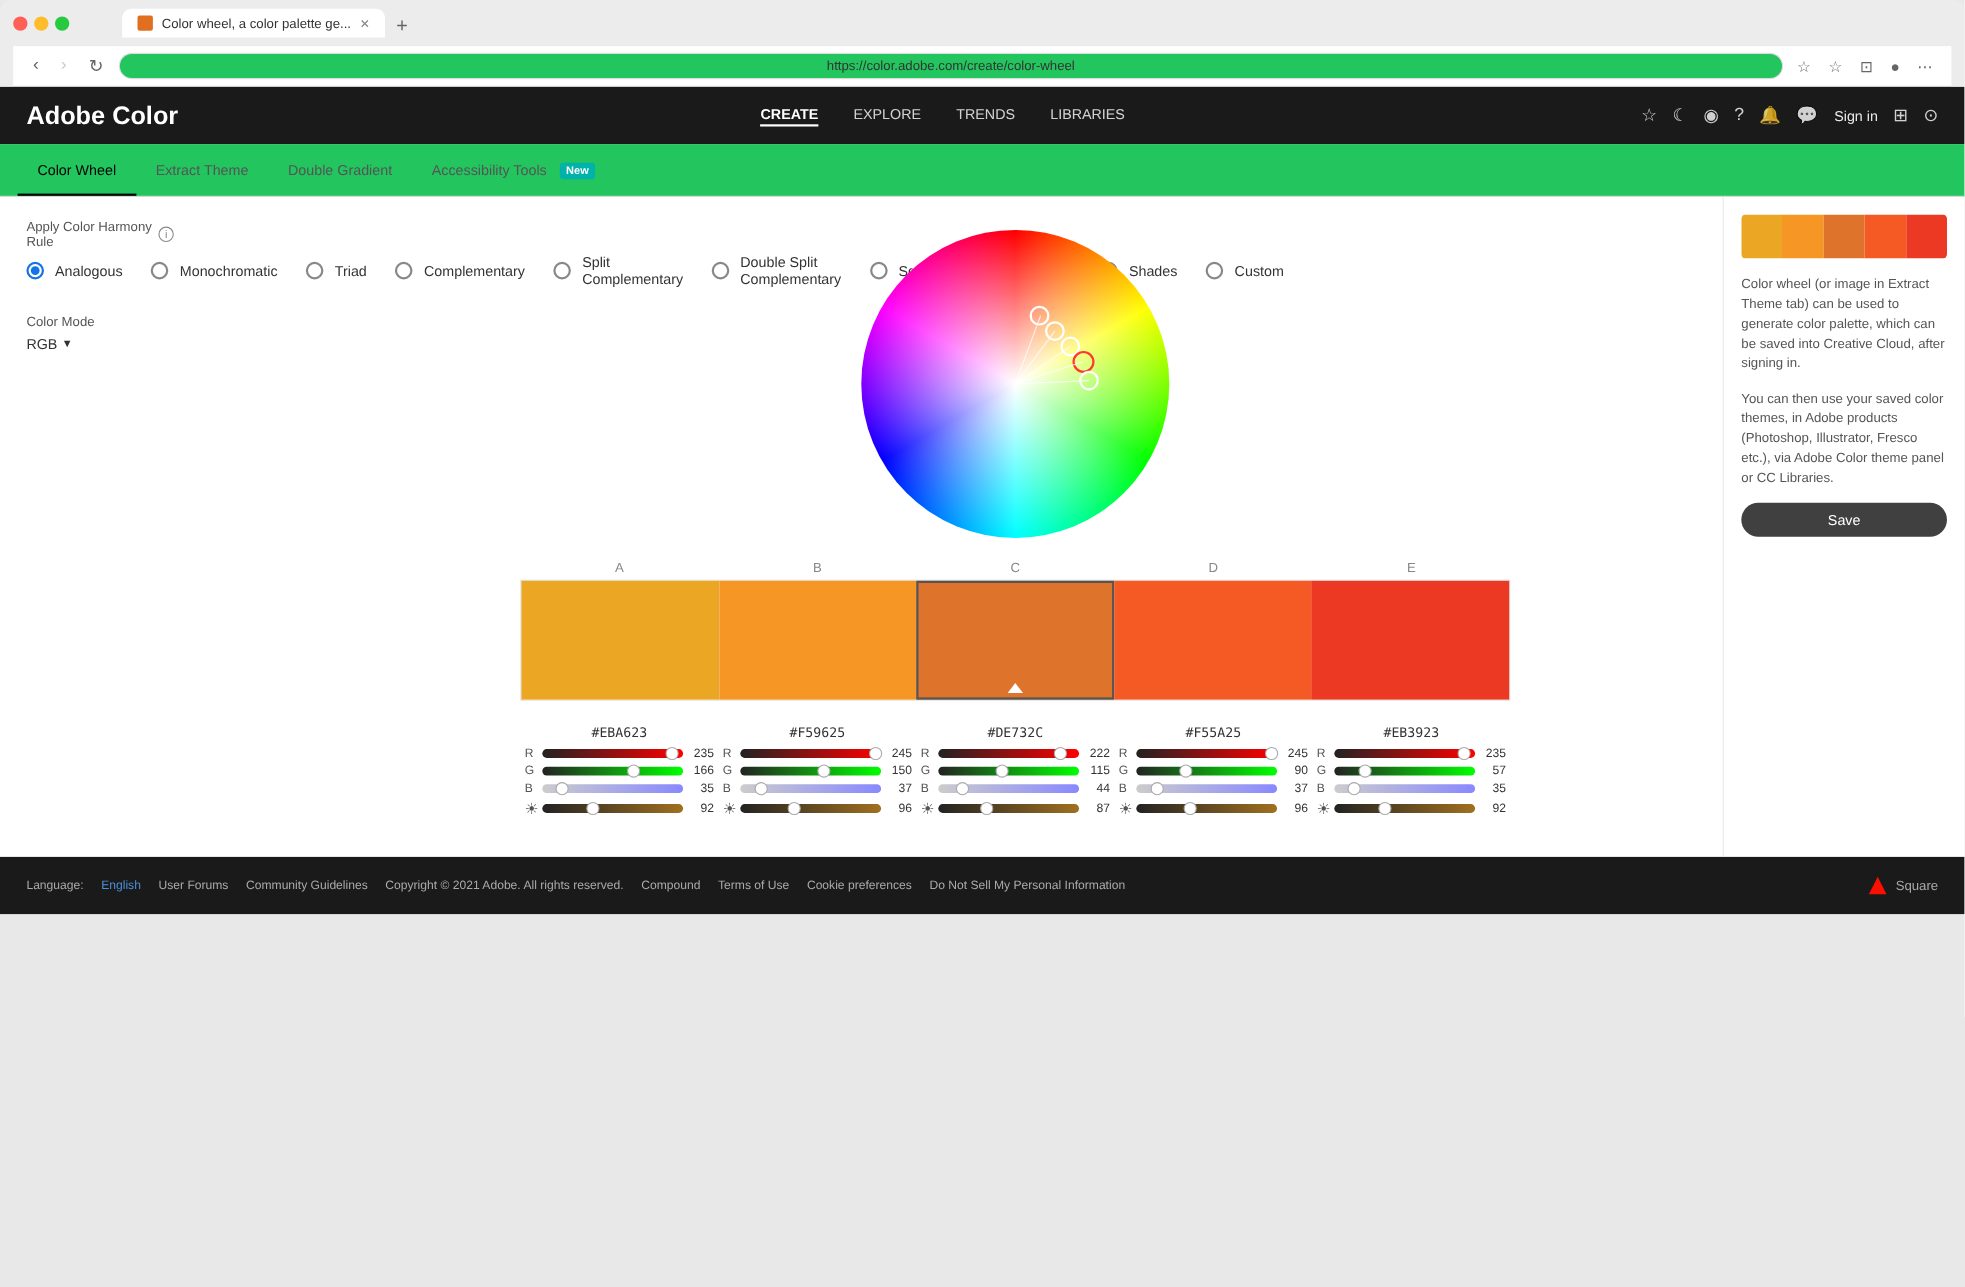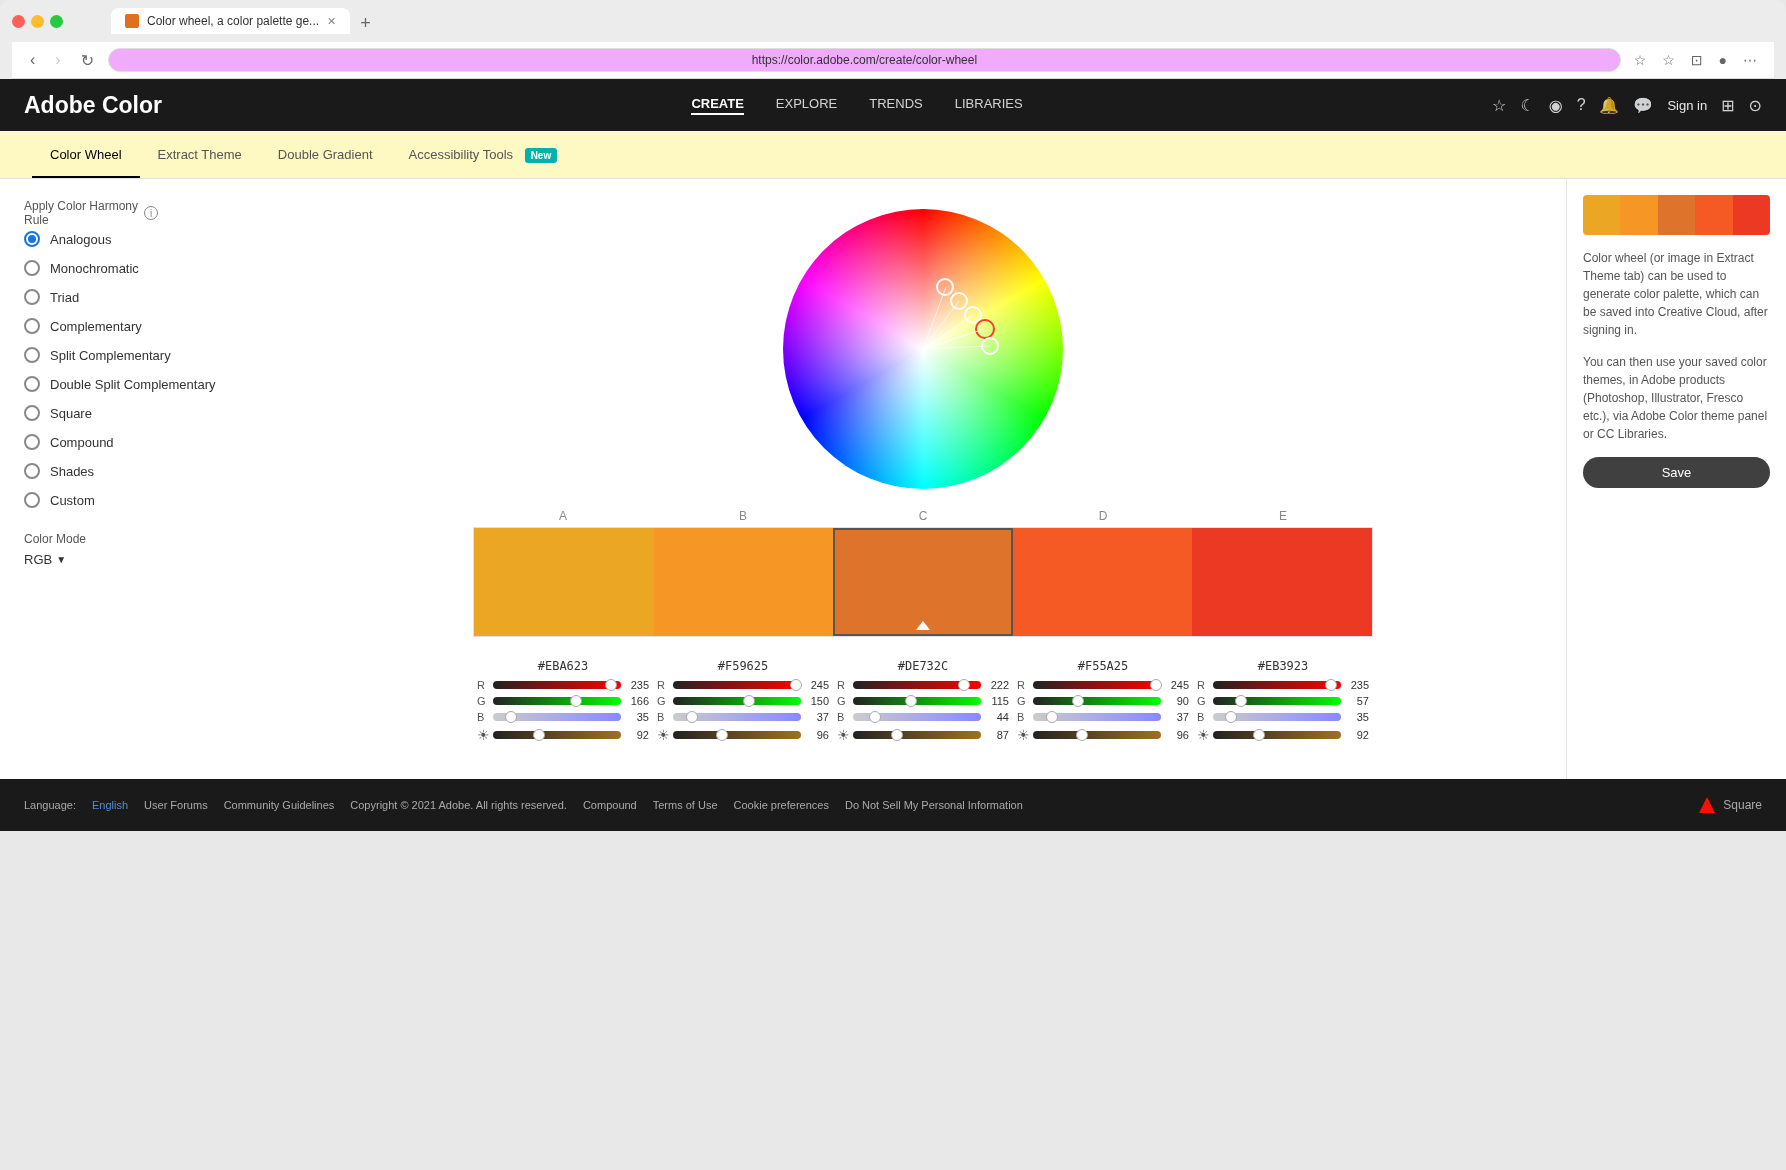--- a/index.html
+++ b/index.html
@@ -16,51 +16,51 @@
     .browser-tab-bar { display: flex; align-items: flex-end; gap: 2px; padding-left: 40px; }
     .browser-tab { background: #fff; border-radius: 8px 8px 0 0; padding: 6px 14px; font-size: 12px; color: #333; display: flex; align-items: center; gap: 8px; min-width: 220px; }
     .browser-tab .tab-icon { width: 14px; height: 14px; background: #e07020; border-radius: 2px; display: inline-block; }
     .browser-tab .tab-close { margin-left: auto; color: #888; font-size: 11px; cursor: pointer; }
     .browser-tab-new { background: none; border: none; font-size: 18px; color: #666; cursor: pointer; padding: 0 8px; }
 
     
     .address-bar { background: #fff; display: flex; align-items: center; padding: 6px 12px; gap: 8px; border-bottom: 1px solid #ddd; }
     .nav-btn { background: none; border: none; font-size: 16px; color: #666; cursor: pointer; padding: 2px 6px; }
     .nav-btn:disabled { color: #ccc; }
-    .address-input { flex: 1; border: 1px solid #ddd; border-radius: 20px; padding: 4px 14px; font-size: 12px; color: #333; background: #f0abfc; text-align: center; }
+    .address-input { flex: 1; border: 1px solid #ddd; border-radius: 20px; padding: 4px 14px; font-size: 12px; color: #333; background: #22c55e; text-align: center; }
     .browser-actions { display: flex; gap: 6px; }
     .browser-action-btn { background: none; border: none; font-size: 14px; color: #666; cursor: pointer; padding: 2px 5px; }
 
     
     .app-wrapper { background: #fff; }
 
     
     .top-nav { background: #1a1a1a; height: 52px; display: flex; align-items: center; padding: 0 24px; }
     .logo { color: #fff; font-size: 23px; font-weight: 600; flex: 0 0 auto; margin-right: 60px; }
     .nav-links { display: flex; gap: 32px; flex: 1; justify-content: center; }
     .nav-link { color: #fff; font-size: 13px; text-decoration: none; opacity: 0.8; cursor: pointer; }
     .nav-link.active { opacity: 1; font-weight: 600; border-bottom: 2px solid #fff; padding-bottom: 2px; }
     .nav-right { display: flex; align-items: center; gap: 14px; margin-left: auto; }
     .nav-icon-btn { background: none; border: none; color: #fff; font-size: 16px; cursor: pointer; opacity: 0.8; }
     .sign-in-btn { color: #fff; font-size: 13px; cursor: pointer; opacity: 0.9; background: none; border: none; }
 
     
-    .sub-nav { border-bottom: 1px solid #e0e0e0; padding: 0 32px; display: flex; align-items: flex-end; gap: 0; background: #fef9c3; }
+    .sub-nav { border-bottom: 1px solid #e0e0e0; padding: 0 16px; display: flex; align-items: flex-end; gap: 0; background: #22c55e; }
     .sub-tab { padding: 16px 18px 14px; font-size: 13px; color: #555; cursor: pointer; border-bottom: 2px solid transparent; text-decoration: none; }
     .sub-tab.active { color: #000; border-bottom: 2px solid #000; font-weight: 500; }
     .new-badge { background: #00b2a9; color: #fff; font-size: 10px; font-weight: 600; border-radius: 3px; padding: 2px 6px; margin-left: 8px; vertical-align: middle; }
 
     
     .content-area { display: flex; padding: 0; min-height: 600px; }
 
     
     .left-panel { width: 280px; padding: 20px 24px; flex-shrink: 0; }
     .harmony-label { font-size: 12px; color: #555; margin-bottom: 4px; display: flex; align-items: center; gap: 6px; }
     .info-icon { width: 14px; height: 14px; border-radius: 50%; border: 1px solid #888; display: inline-flex; align-items: center; justify-content: center; font-size: 10px; color: #888; cursor: pointer; }
-    .harmony-options { display: flex; flex-direction: column; gap: 13px; }
+    .harmony-options { display: flex; gap: 26px; }
     .radio-option { display: flex; align-items: center; gap: 10px; font-size: 13px; color: #333; cursor: pointer; }
     .radio-circle { width: 16px; height: 16px; border-radius: 50%; border: 2px solid #888; flex-shrink: 0; display: flex; align-items: center; justify-content: center; }
     .radio-circle.checked { border-color: #1473e6; }
     .radio-circle.checked::after { content: ''; width: 8px; height: 8px; border-radius: 50%; background: #1473e6; }
 
     
     .color-mode-section { margin-top: 24px; }
     .color-mode-label { font-size: 12px; color: #555; margin-bottom: 6px; }
     .color-mode-select { display: flex; align-items: center; gap: 4px; font-size: 13px; color: #333; cursor: pointer; border: none; background: none; padding: 0; }
 

